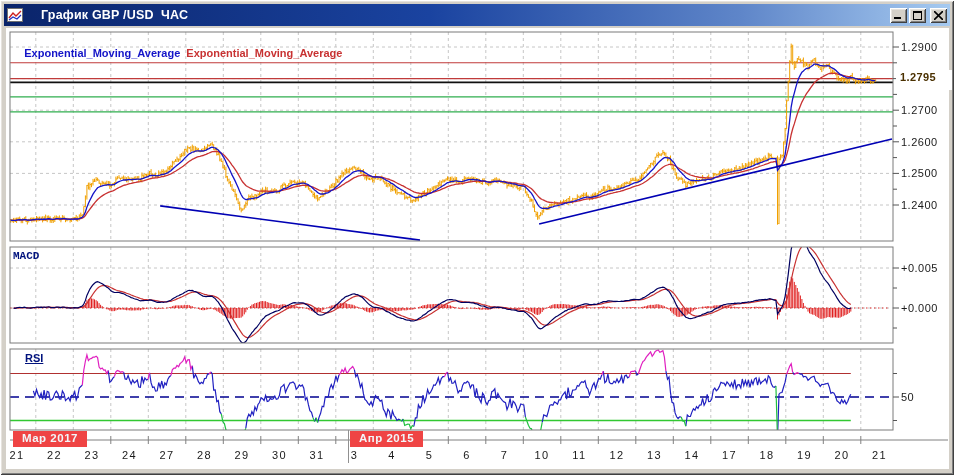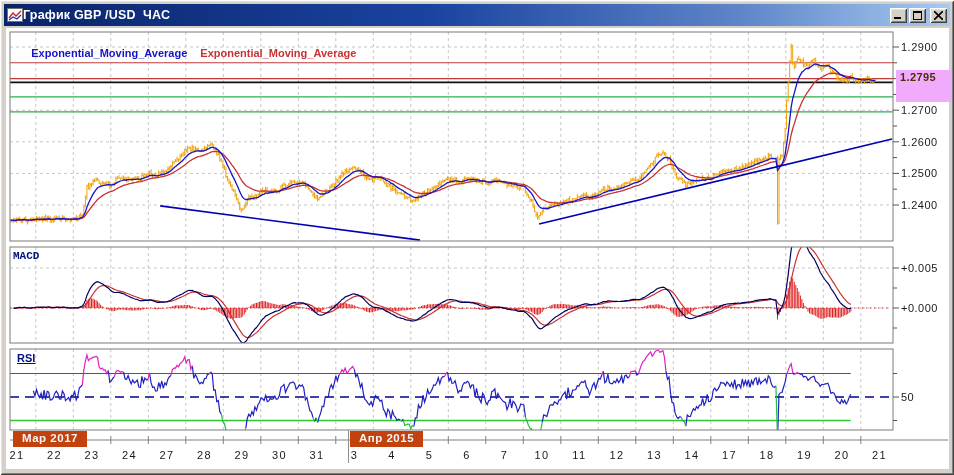--- a/index.html
+++ b/index.html
@@ -3,38 +3,38 @@
 <meta charset="utf-8">
 <style>
   html,body{margin:0;padding:0;background:#9aa5b1;font-family:"Liberation Sans",sans-serif;}
   .window{position:relative;width:954px;height:475px;background:#D4D0C8;
     box-shadow:inset 1px 1px 0 #ffffff,inset -1px -1px 0 #404040,inset 2px 2px 0 #e6e3de,inset -2px -2px 0 #808080;
     overflow:hidden;}
   .titlebar{position:absolute;left:4px;top:4px;right:4px;height:22px;z-index:3;
     background:linear-gradient(90deg,#0A246A 0%,#1a43a0 45%,#5f86c9 78%,#A6CAF0 100%);
     display:flex;align-items:center;padding:0 3px;}
   .title-icon{width:16px;height:14px;flex:0 0 auto;}
-  .title-text{color:#ffffff;font-size:12.5px;font-weight:bold;margin-left:0;flex:1;
+  .title-text{color:#ffffff;font-size:12.5px;font-weight:bold;margin-left:18px;flex:1;
     white-space:pre;letter-spacing:.2px;}
   .win-btn{width:17px;height:15px;margin-left:2px;background:#D4D0C8;flex:0 0 auto;
     box-shadow:inset 1px 1px 0 #ffffff,inset -1px -1px 0 #404040,inset 2px 2px 0 #e6e3de,inset -2px -2px 0 #808080;
     display:flex;align-items:center;justify-content:center;padding:0;border:0;}
   .win-btn.close-gap{margin-left:4px;}
   .client{position:absolute;left:6px;top:28px;right:5px;bottom:6px;background:#ffffff;z-index:0;}
   .chart-svg{position:absolute;left:0;top:0;z-index:1;}
   .overlay{position:absolute;z-index:2;font-size:11px;line-height:13px;white-space:pre;}
   .ema-row{left:12px;top:34px;font-weight:bold;}
-  .ema-row span{margin-right:6px;margin-left:7px;}
+  .ema-row span{margin-right:6px;}
   .panel-label{font-weight:bold;color:#00127d;}
   .macd-label{left:13px;top:250px;font-family:Liberation Mono, monospace;}
-  .rsi-label{left:17px;top:352px;text-decoration:underline;}
-  .month-badge{height:15px;padding:1px 9px 0 9px;background:#c2410c;color:#f2f6f9;
+  .rsi-label{left:25px;top:352px;text-decoration:underline;}
+  .month-badge{height:15px;padding:1px 9px 0 9px;background:#ef4444;color:#f2f6f9;
     font-weight:bold;font-size:11.5px;top:431px;letter-spacing:.5px;}
-  .price-badge{left:896px;top:70px;width:52px;height:15px;background:#f0abfc;color:#4a3000;
-    font-weight:bold;letter-spacing:.4px;padding:1px 0 16px 4px;}
+  .price-badge{left:896px;top:70px;width:52px;height:15px;background:#ffffff;color:#4a3000;
+    font-weight:bold;letter-spacing:.4px;padding:1px 0 4px 4px;}
 </style>
 </head>
 <body>
 
 <div class="window">
   <div class="client"></div>
 
   <svg id="chart-svg" class="chart-svg" width="954" height="475">
       <defs>
         <clipPath id="clipP">

